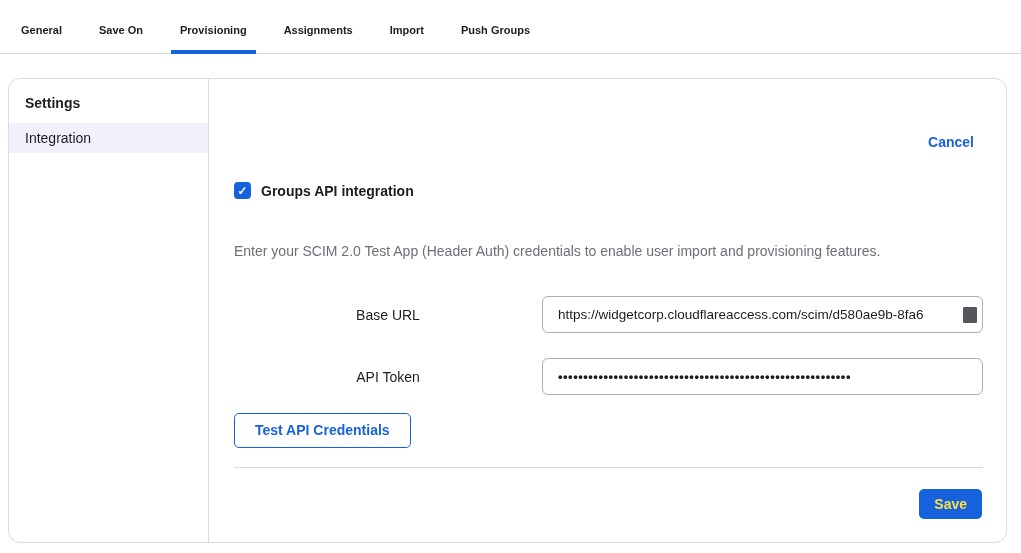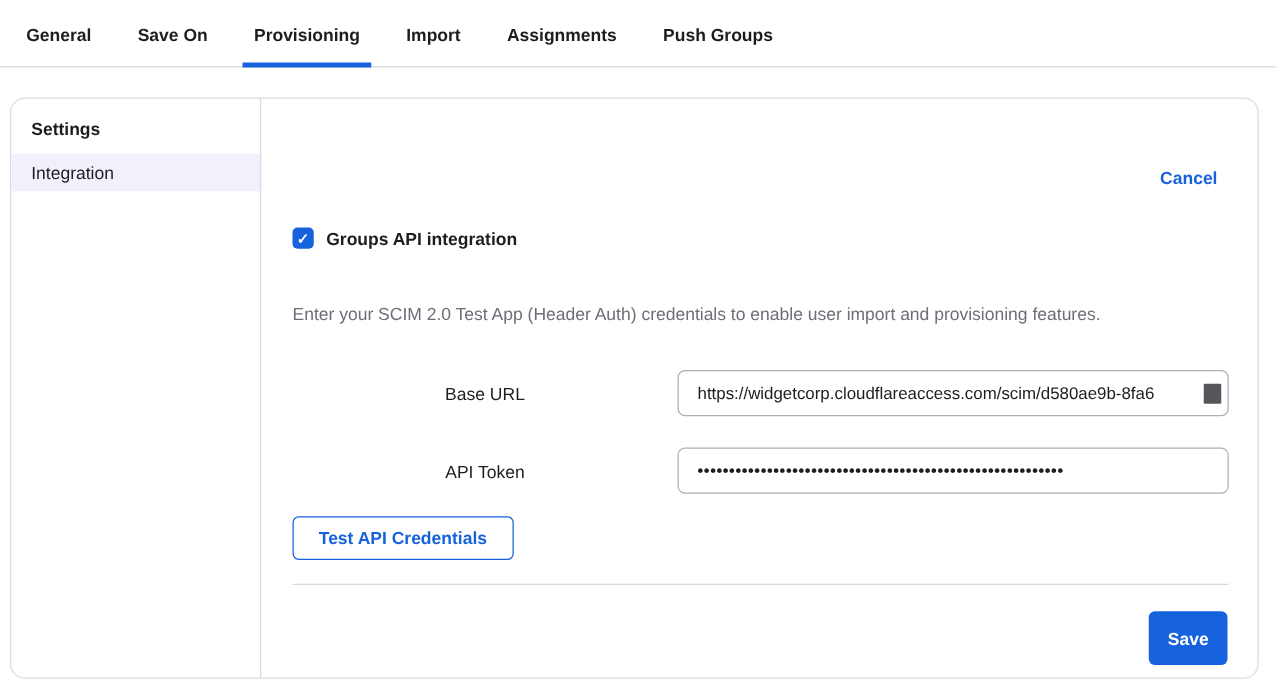--- a/index.html
+++ b/index.html
@@ -16,21 +16,21 @@
     display: flex;
     align-items: flex-end;
     gap: 19px;
     padding-left: 12px;
     height: 54px;
     border-bottom: 1px solid #d7d7dc;
   }
   .tab {
     position: relative;
     padding: 16px 9px 17px 9px;
-    font-size: 14px;
+    font-size: 11px;
     font-weight: 700;
     color: #1d1d21;
     cursor: pointer;
     white-space: nowrap;
   }
   .tab.active::after {
     content: "";
     position: absolute;
     left: 0; right: 0; bottom: -1px;
     height: 4px;
@@ -187,41 +187,41 @@
     border-top: 1px solid #d7d7dc;
   }
 
   .save-row {
     display: flex;
     justify-content: flex-end;
     margin-top: 21px;
     padding-right: 1px;
   }
   .save-btn {
-    height: 43px;
+    height: 30px;
     padding: 0 15px;
     background: #1662dd;
     border: none;
     border-radius: 5px;
-    color: #ffffff;
+    color: #fde047;
     font-size: 14px;
     font-weight: 700;
     cursor: pointer;
     font-family: "Liberation Sans", sans-serif;
   }
 </style>
 </head>
 <body>
 
 <nav class="tabbar">
   <div class="tab">General</div>
   <div class="tab">Save On</div>
   <div class="tab active">Provisioning</div>
+  <div class="tab">Assignments</div>
   <div class="tab">Import</div>
-  <div class="tab">Assignments</div>
   <div class="tab">Push Groups</div>
 </nav>
 
 <div class="panel">
 
   <aside class="sidebar">
     <div class="sidebar-header">Settings</div>
     <div class="sidebar-item selected">Integration</div>
   </aside>
 

